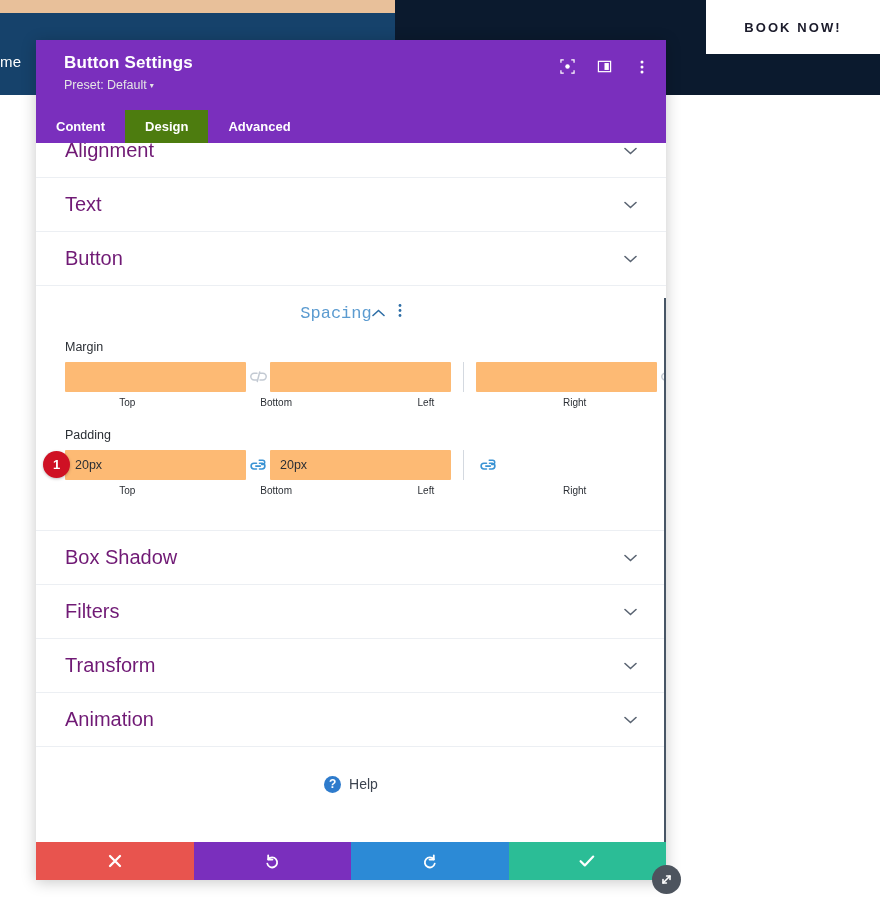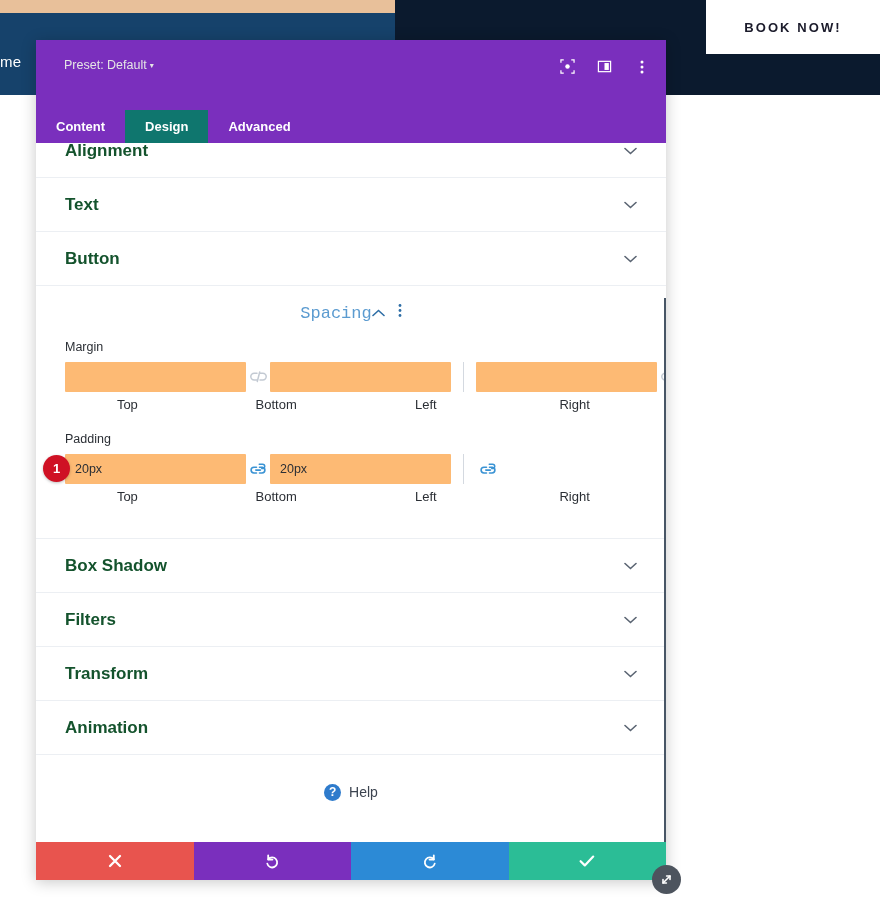--- a/index.html
+++ b/index.html
@@ -124,21 +124,21 @@
   }
   .tab {
     padding: 0 20px;
     display: flex;
     align-items: center;
     color: #ffffff;
     font-size: 13px;
     font-weight: bold;
     cursor: pointer;
   }
-  .tab.active { background: #0f766e; }
+  .tab.active { background: #4d7c0f; }
 
   
   .modal-body {
     flex: 1 1 auto;
     position: relative;
     overflow: hidden;
     background: #ffffff;
   }
   .scroll-inner {
     position: absolute;
@@ -150,23 +150,23 @@
   .section {
     border-bottom: 1px solid #eceff3;
     padding: 0 29px;
     height: 54px;
     display: flex;
     align-items: center;
     justify-content: space-between;
     cursor: pointer;
   }
   .section-title {
-    font-size: 17px;
-    color: #14532d;
-    font-weight: bold;
+    font-size: 20px;
+    color: #701a75;
+    font-weight: normal;
   }
   .chev {
     color: #6c757d;
     font-size: 13px;
     line-height: 1;
   }
 
   
   .section-open {
     border-bottom: 1px solid #eceff3;
@@ -243,21 +243,21 @@
     align-items: center;
     margin-top: 5px;
   }
   .sublabel-half {
     display: flex;
     flex: 1 1 0;
   }
   .sublabel {
     flex: 1 1 0;
     text-align: center;
-    font-size: 13px;
+    font-size: 10px;
     color: #2b2f35;
   }
   .sublabel-gap { width: 24px; flex: 0 0 auto; }
   .sublabel-divider { width: 25px; flex: 0 0 auto; }
 
   .badge-one {
     position: absolute;
     left: -22px;
     top: 1px;
     width: 27px;
@@ -359,20 +359,21 @@
   <div class="bg-tan"></div>
   <div class="bg-navy-left"></div>
   <div class="bg-navy-dark"></div>
   <div class="bg-page-body"></div>
   <div class="bg-nav-link">me</div>
   <div class="bg-book-now">BOOK NOW!</div>
 
   <div class="modal">
 
     <div class="modal-header">
+      <div class="modal-title">Button Settings</div>
       <div class="modal-preset">
         <span>Preset: Default</span><span class="caret-tiny">▾</span>
       </div>
       <div class="header-icons">
         <div class="hicon">
           <svg width="15" height="15" viewBox="0 0 16 16">
             <path d="M1 4V1h3M12 1h3v3M15 12v3h-3M4 15H1v-3" stroke="#ffffff" stroke-width="1.3" fill="none"></path>
             <circle cx="8" cy="8" r="2.4" fill="#ffffff"></circle>
           </svg>
         </div>

